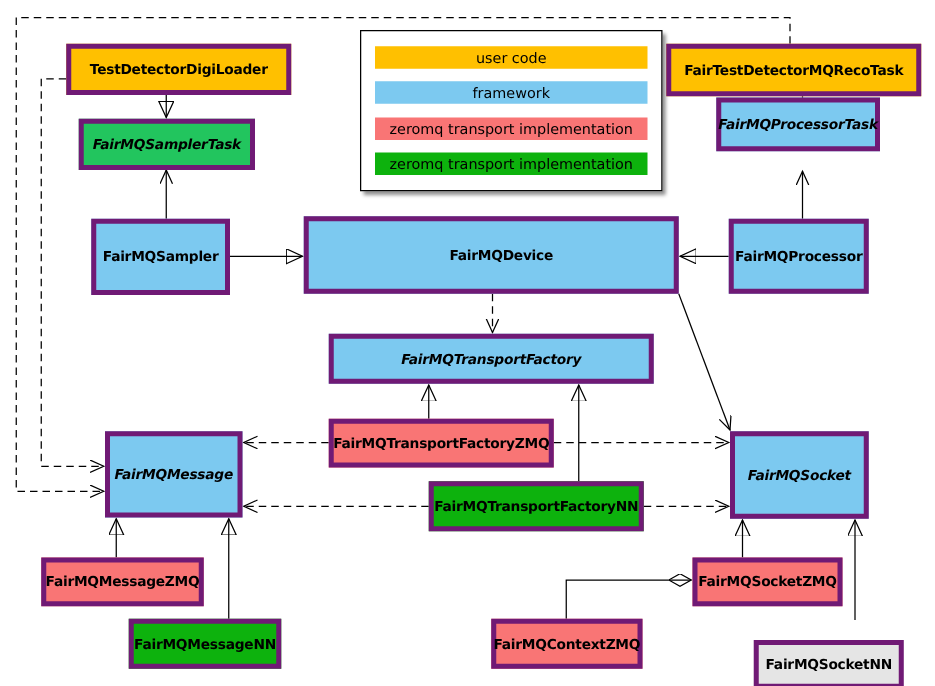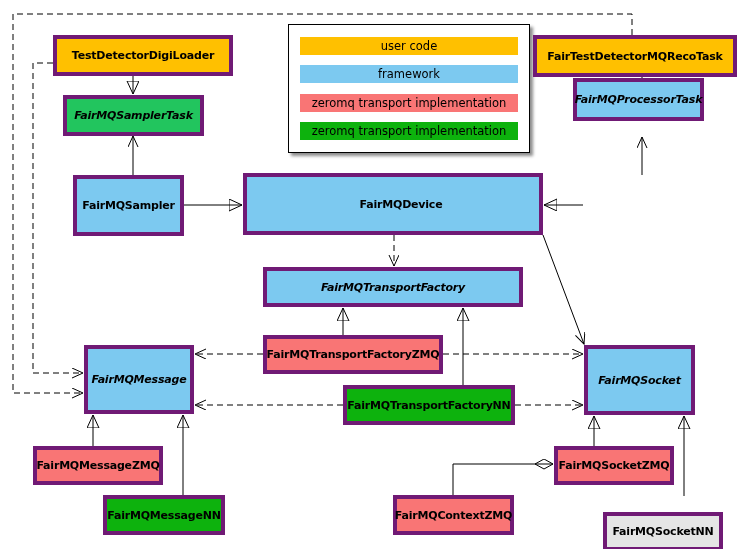--- a/index.html
+++ b/index.html
@@ -94,20 +94,21 @@
   <div class="node" style="left: 533px; top: 35px; width: 204px; height: 42px; background: rgb(255, 192, 0);">FairTestDetectorMQRecoTask</div>
 
   <div class="node abstract" style="left: 63px; top: 95px; width: 141px; height: 41px; background: #22c55e;">FairMQSamplerTask</div>
 
   <div class="node abstract" style="left: 573px; top: 78px; width: 131px; height: 43px; background: rgb(124, 201, 240);">FairMQProcessorTask</div>
 
   <div class="node" style="left: 73px; top: 175px; width: 111px; height: 61px; background: rgb(124, 201, 240);">FairMQSampler</div>
 
   <div class="node" style="left: 243px; top: 173px; width: 300px; height: 62px; background: rgb(124, 201, 240); padding-left: 16px;">FairMQDevice</div>
 
+  <div class="node" style="left: 583px; top: 175px; width: 112px; height: 60px; background: rgb(124, 201, 240);">FairMQProcessor</div>
 
   <div class="node abstract" style="left: 263px; top: 267px; width: 260px; height: 40px; background: rgb(124, 201, 240);">FairMQTransportFactory</div>
 
   <div class="node" style="left: 263px; top: 335px; width: 180px; height: 39px; background: rgb(249, 117, 117);">FairMQTransportFactoryZMQ</div>
 
   <div class="node" style="left: 343px; top: 385px; width: 172px; height: 40px; background: rgb(13, 178, 13);">FairMQTransportFactoryNN</div>
 
   <div class="node abstract" style="left: 84px; top: 345px; width: 110px; height: 69px; background: rgb(124, 201, 240);">FairMQMessage</div>
 
   <div class="node abstract" style="left: 584px; top: 345px; width: 111px; height: 70px; background: rgb(124, 201, 240);">FairMQSocket</div>

